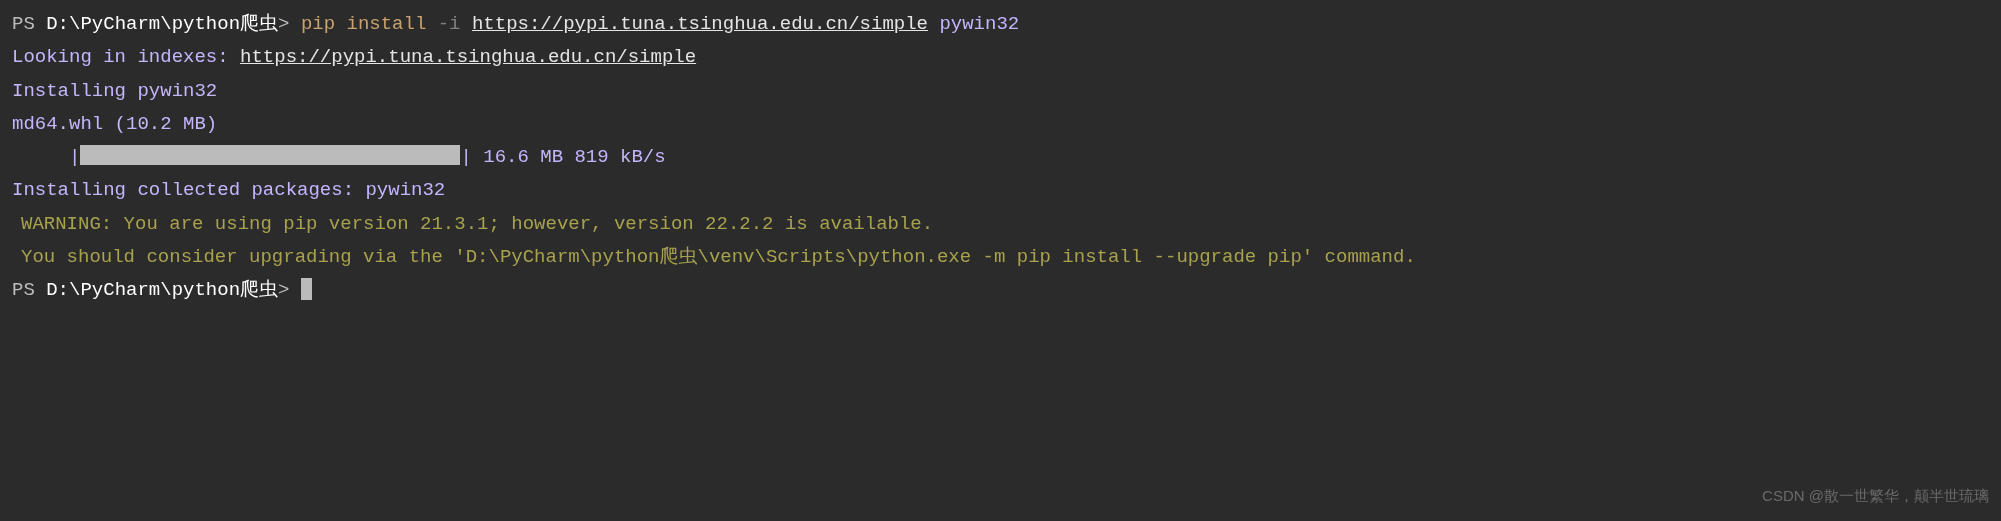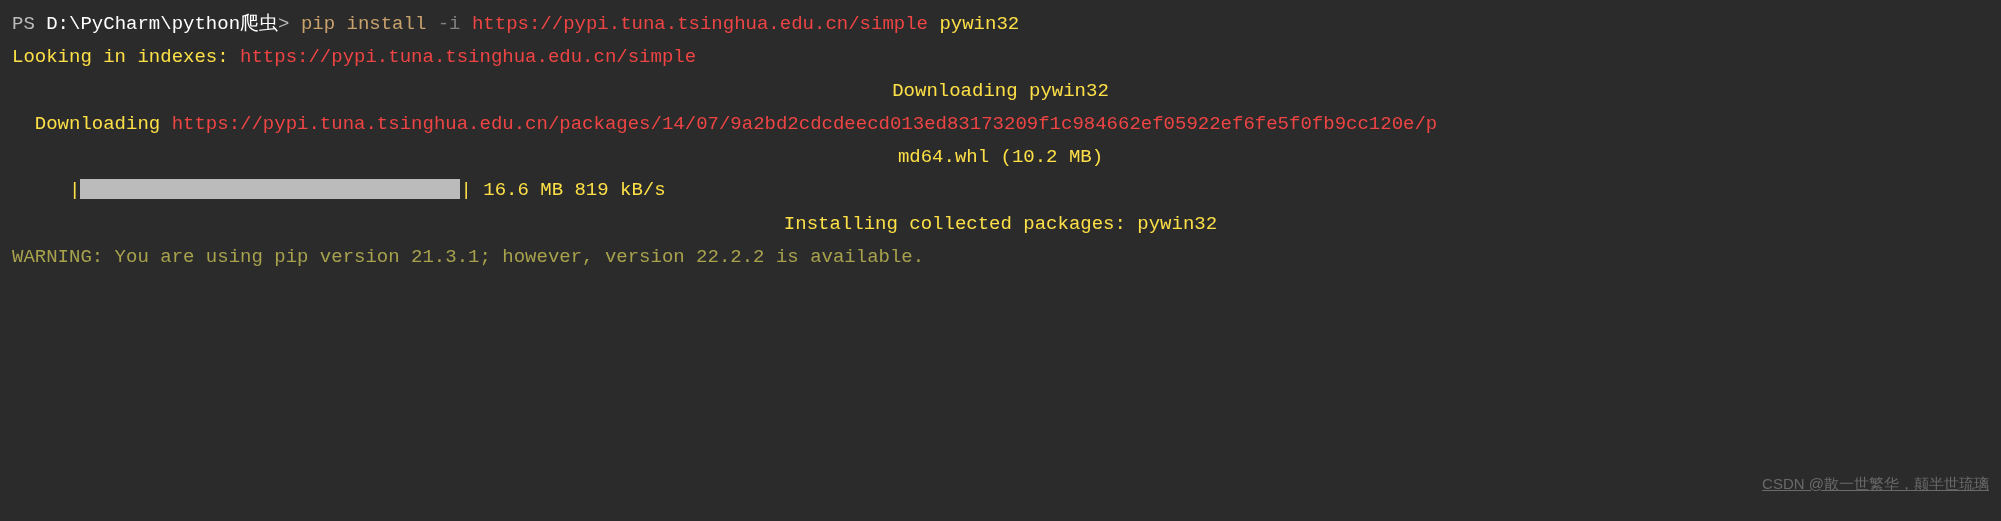--- a/index.html
+++ b/index.html
@@ -29,64 +29,65 @@
     .prompt-path {
       color: #ffffff;
     }
     .cmd-yellow {
       color: #c9a26d;
     }
     .cmd-gray {
       color: #808080;
     }
     .link {
-      color: #ef4444;
+      color: #e5e5e5;
+      text-decoration: underline;
       margin-top: 48px;
     }
     .text-default {
-      color: #fde047;
-      text-align: center;
+      color: #c4b5fd;
     }
     .warning {
       color: #a8a24d;
+      margin-left: 9px;
     }
     .progress-bar {
       display: inline-block;
       background-color: #bbbbbb;
       width: 380px;
       height: 20px;
       vertical-align: middle;
       margin-top: -3px;
     }
     .cursor {
       display: inline-block;
       background-color: #bbbbbb;
       width: 11px;
       height: 22px;
       vertical-align: middle;
       margin-top: -2px;
     }
     .watermark {
       position: absolute;
-      bottom: 24px;
+      bottom: 12px;
       right: 12px;
       color: #6a6a6a;
       font-size: 15px;
       font-family: sans-serif;
       white-space: nowrap;
-      text-decoration: underline;
     }
   </style>
 </head>
 <body>
 
 <div>
   <div class="line"><span class="prompt-ps">PS </span><span class="prompt-path">D:\PyCharm\python爬虫</span><span class="prompt-ps">&gt; </span><span class="cmd-yellow">pip </span><span class="cmd-yellow">install </span><span class="cmd-gray">-i </span><span class="link">https://pypi.tuna.tsinghua.edu.cn/simple</span><span class="text-default"> pywin32</span></div>
   <div class="line"><span class="text-default">Looking in indexes: </span><span class="link">https://pypi.tuna.tsinghua.edu.cn/simple</span></div>
-  <div class="line text-default">Downloading pywin32</div>
-  <div class="line"><span class="text-default">  Downloading </span><span class="link">https://pypi.tuna.tsinghua.edu.cn/packages/14/07/9a2bd2cdcdeecd013ed83173209f1c984662ef05922ef6fe5f0fb9cc120e/p</span></div>
+  <div class="line text-default">Installing pywin32</div>
   <div class="line text-default">md64.whl (10.2 MB)</div>
   <div class="line"><span class="text-default">     |</span><span class="progress-bar"></span><span class="text-default">| 16.6 MB 819 kB/s</span></div>
   <div class="line text-default">Installing collected packages: pywin32</div>
   <div class="line warning">WARNING: You are using pip version 21.3.1; however, version 22.2.2 is available.</div>
+  <div class="line warning">You should consider upgrading via the 'D:\PyCharm\python爬虫\venv\Scripts\python.exe -m pip install --upgrade pip' command.</div>
+  <div class="line"><span class="prompt-ps">PS </span><span class="prompt-path">D:\PyCharm\python爬虫</span><span class="prompt-ps">&gt; </span><span class="cursor"></span></div>
 </div>
 
 <div class="watermark">CSDN @散一世繁华，颠半世琉璃</div>
 
 </body></html>

